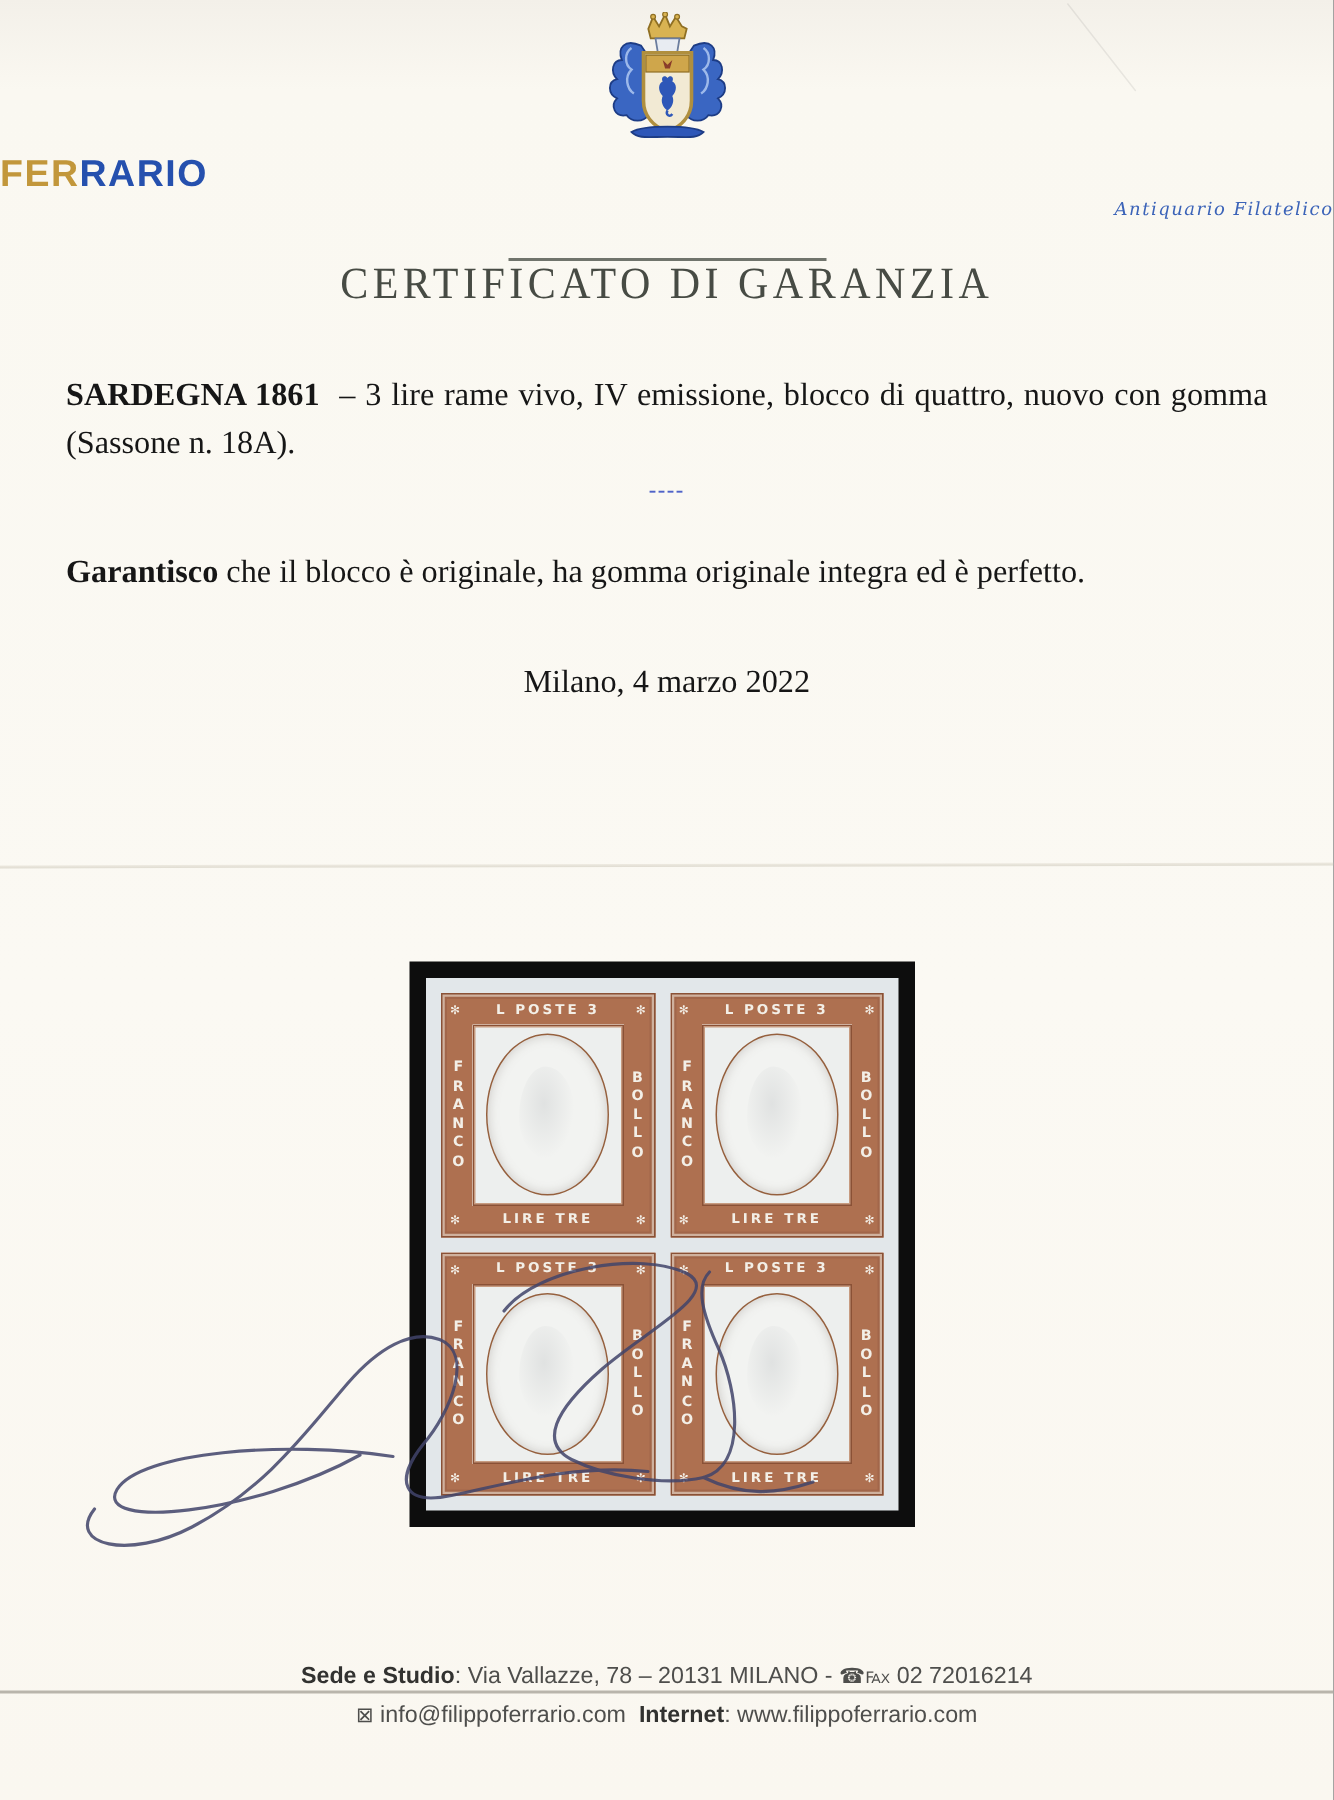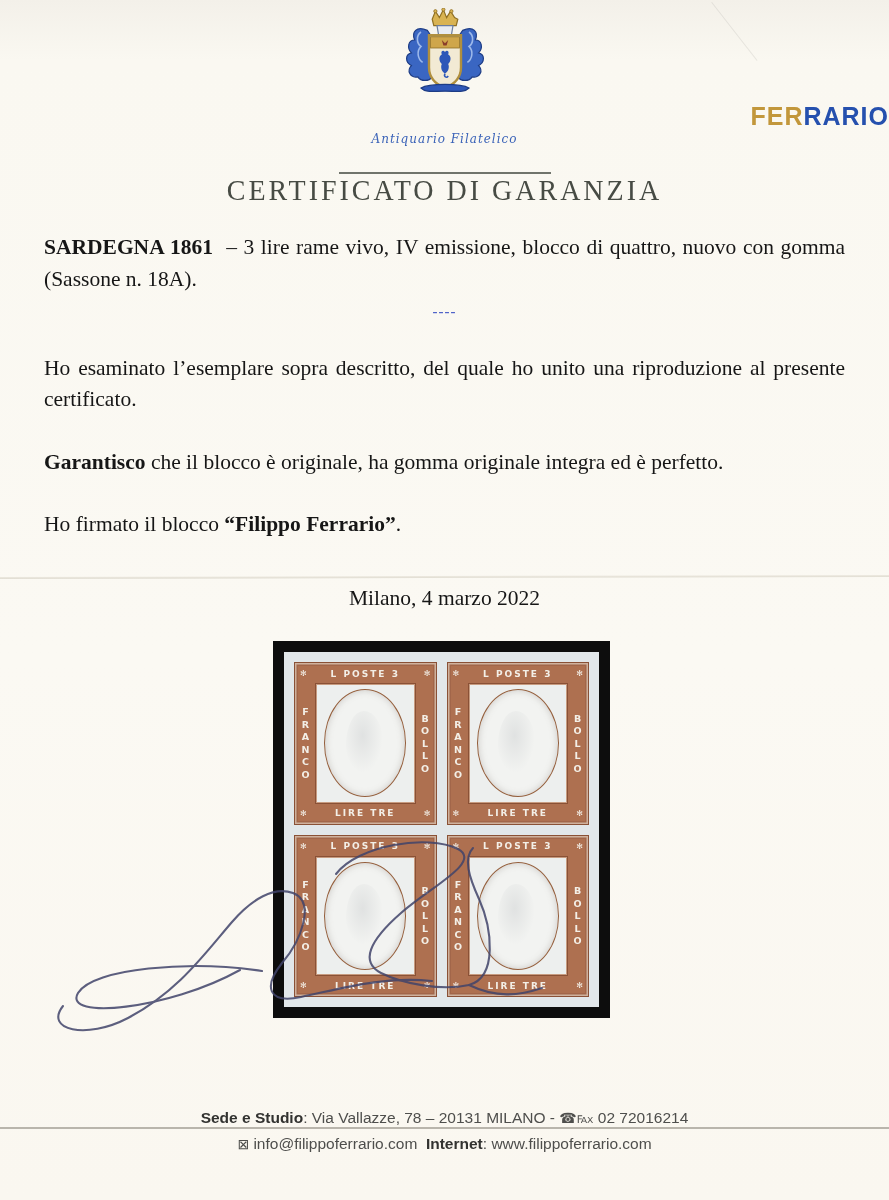--- a/index.html
+++ b/index.html
@@ -3,35 +3,35 @@
 <meta charset="utf-8">
 <style>
   html,body{margin:0;padding:0;background:#888;}
   .page{
     position:relative; width:889px; height:1200px; margin:0 auto;
     background:linear-gradient(180deg,#f3f0e9 0%,#faf8f1 5%,#fbf9f3 55%,#faf7f0 100%);
     overflow:hidden; font-family:"Liberation Serif", serif; color:#161616;
   }
   
   .crest{display:flex; justify-content:center; padding-top:8px;}
-  .brand{ text-align:right; font-family:"Liberation Sans",sans-serif; font-weight:bold;
+  .brand{ text-align:left; font-family:"Liberation Sans",sans-serif; font-weight:bold;
     font-size:25px; letter-spacing:1px; margin-top:2px;}
   .brand .gold{color:#c2973b;} .brand .blue{color:#2550ae;}
-  .tagline{ text-align:center; color:#3b63b8; font-style:italic; font-size:12px;
+  .tagline{ text-align:right; color:#3b63b8; font-style:italic; font-size:12px;
     font-family:"DejaVu Serif",serif; margin-top:1px; letter-spacing:1px;}
   
   .heading-row{display:flex; align-items:center; margin:26px 34px 0 34px;flex-direction:column;}
   .rule{height:2px; background:#70746c;}
   .rule.left{width:212px;} .rule.right{flex:1;}
   .heading{ flex:0 0 auto; margin:0 20px; font-weight:400; font-size:28px;
     letter-spacing:3px; color:#474b44; transform:scaleY(1.06); white-space:nowrap;}
   
   .body{margin:0 44px; font-size:21.5px; line-height:1.48;}
   .body p{margin:0;}
-  p.item{margin-top:26px; text-align:justify;}
+  p.item{margin-top:42px; text-align:justify;}
   .blue-divider{ text-align:center; color:#4f63c8; font-weight:bold; font-size:15px;
     letter-spacing:1px; margin-top:8px; line-height:1;}
   p.p-examined{margin-top:34px; text-align:justify;}
   p.p-guarantee{margin-top:31px;}
   p.p-signed{margin-top:30px;}
   p.date-line{margin-top:42px;text-align:center;}
   .ws{white-space:pre-wrap;}
   
   .crease{position:absolute; left:0; top:576px; width:889px; height:2px;
     background:linear-gradient(180deg,#eae6dc, #d9d5c9); transform:rotate(-0.12deg); opacity:.8;}
@@ -109,23 +109,21 @@
 
   <div class="heading-row">
     <span class="rule left"></span>
     <h1 class="heading">CERTIFICATO DI GARANZIA</h1>
     <span class="rule right"></span>
   </div>
 
   <div class="body">
     <p class="item"><b class="ws">SARDEGNA 1861</b><span class="ws">  – 3 lire rame vivo, IV emissione, blocco di quattro, nuovo con gomma (Sassone n. 18A).</span></p>
     <div class="blue-divider">----</div>
-    <p class="p-examined">Ho esaminato l’esemplare sopra descritto, del quale ho unito una riproduzione al presente certificato.</p>
     <p class="p-guarantee"><b class="ws">Garantisco</b><span class="ws"> che il blocco è originale, ha gomma originale integra ed è perfetto.</span></p>
-    <p class="p-signed"><span class="ws">Ho firmato il blocco </span><b class="ws">“Filippo Ferrario”</b><span class="ws">.</span></p>
     <p class="date-line">Milano, 4 marzo 2022</p>
   </div>
 
   <div class="crease"></div>
   <div class="scratch"></div>
 
   <div class="photo">
     <div class="sheet" id="stamps">
     <div class="stamp">
       <div class="band horiz">

